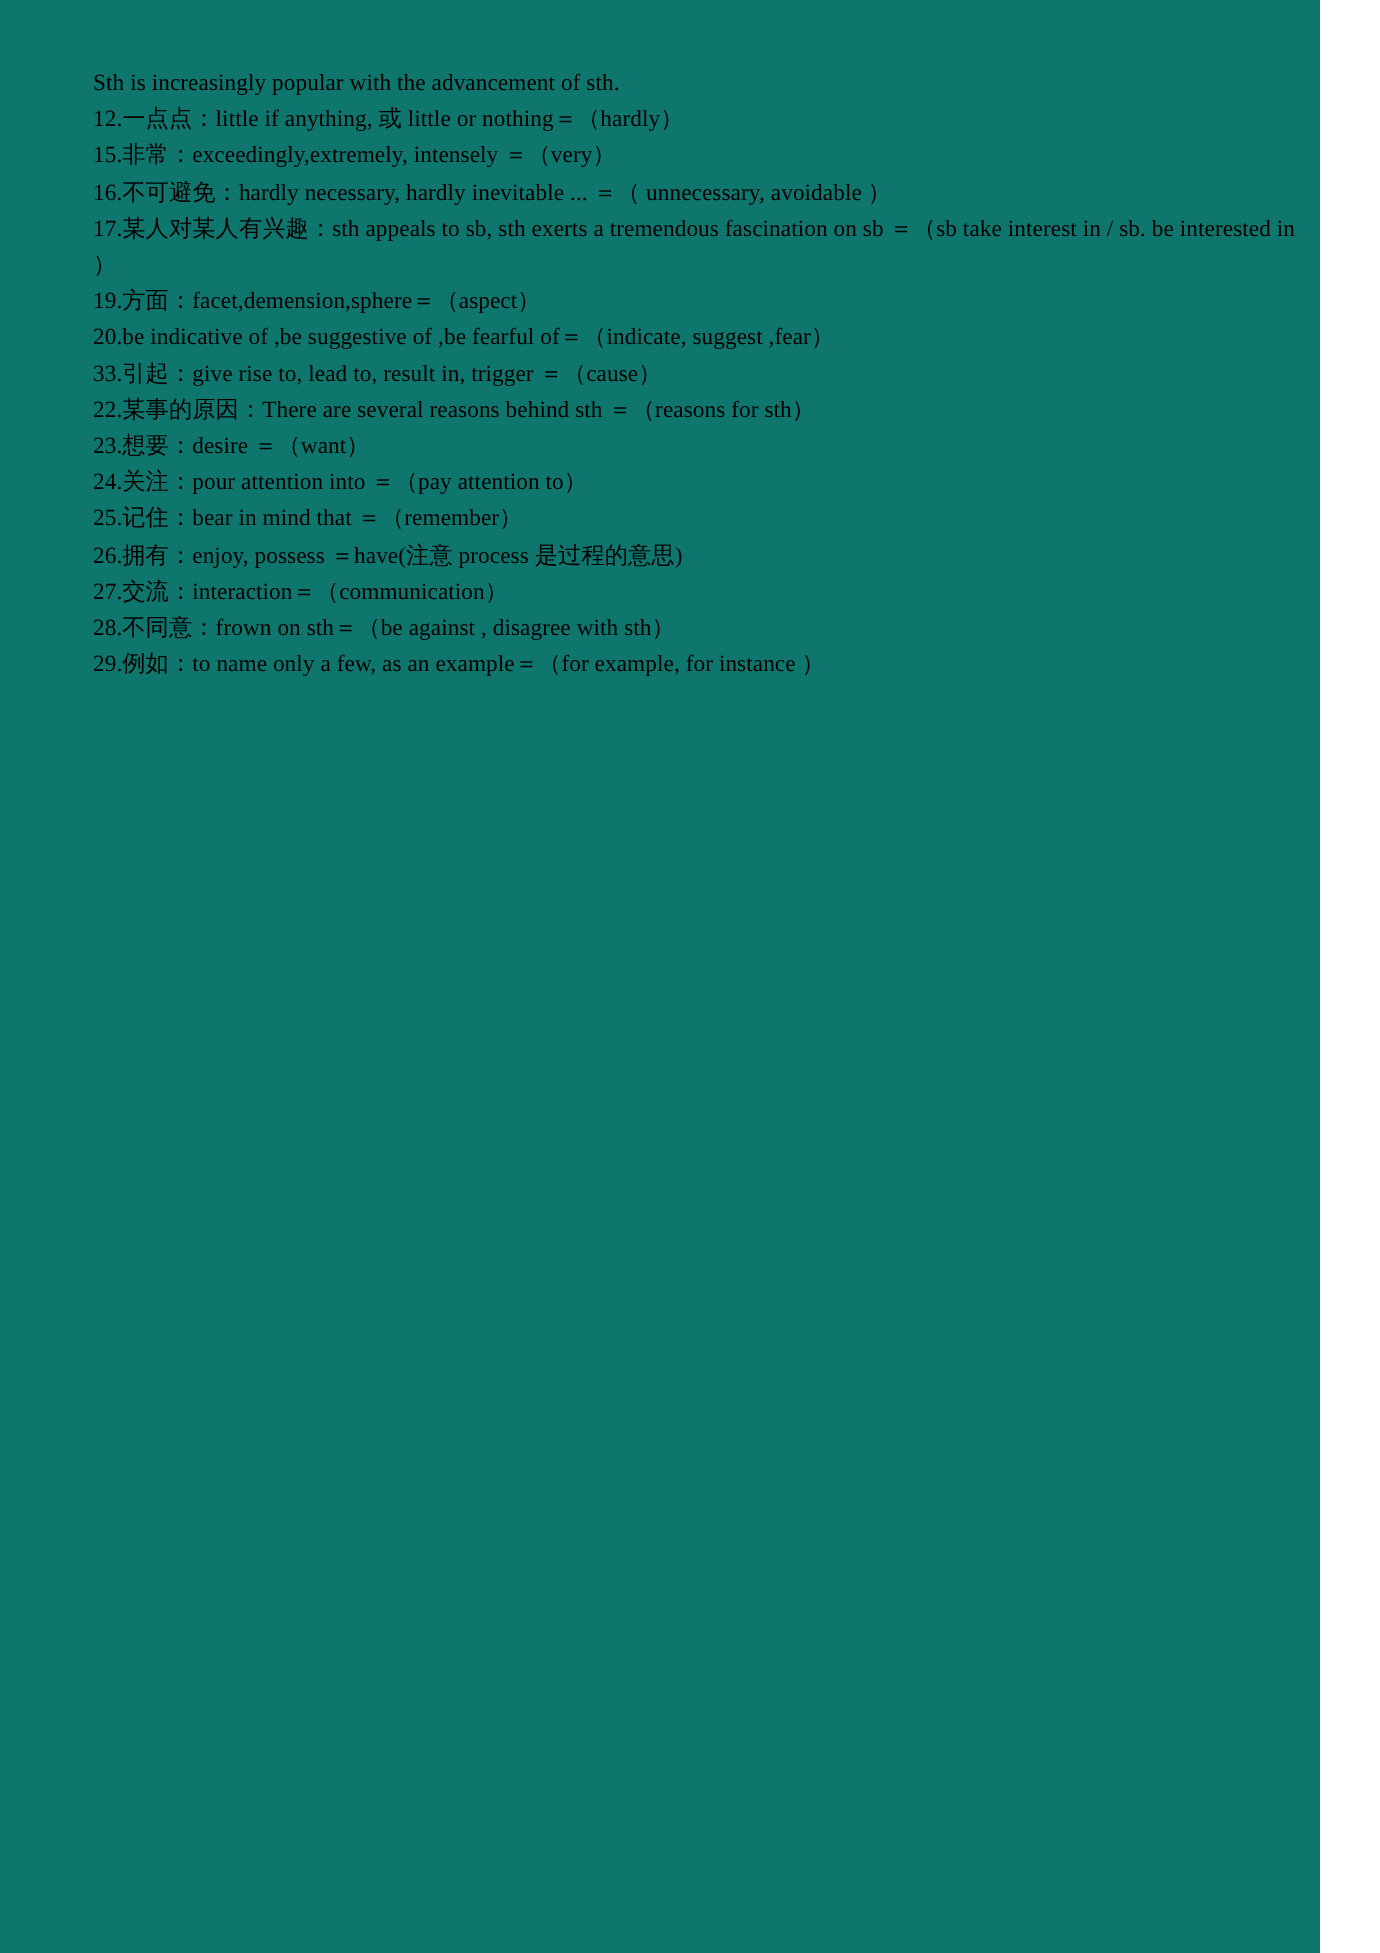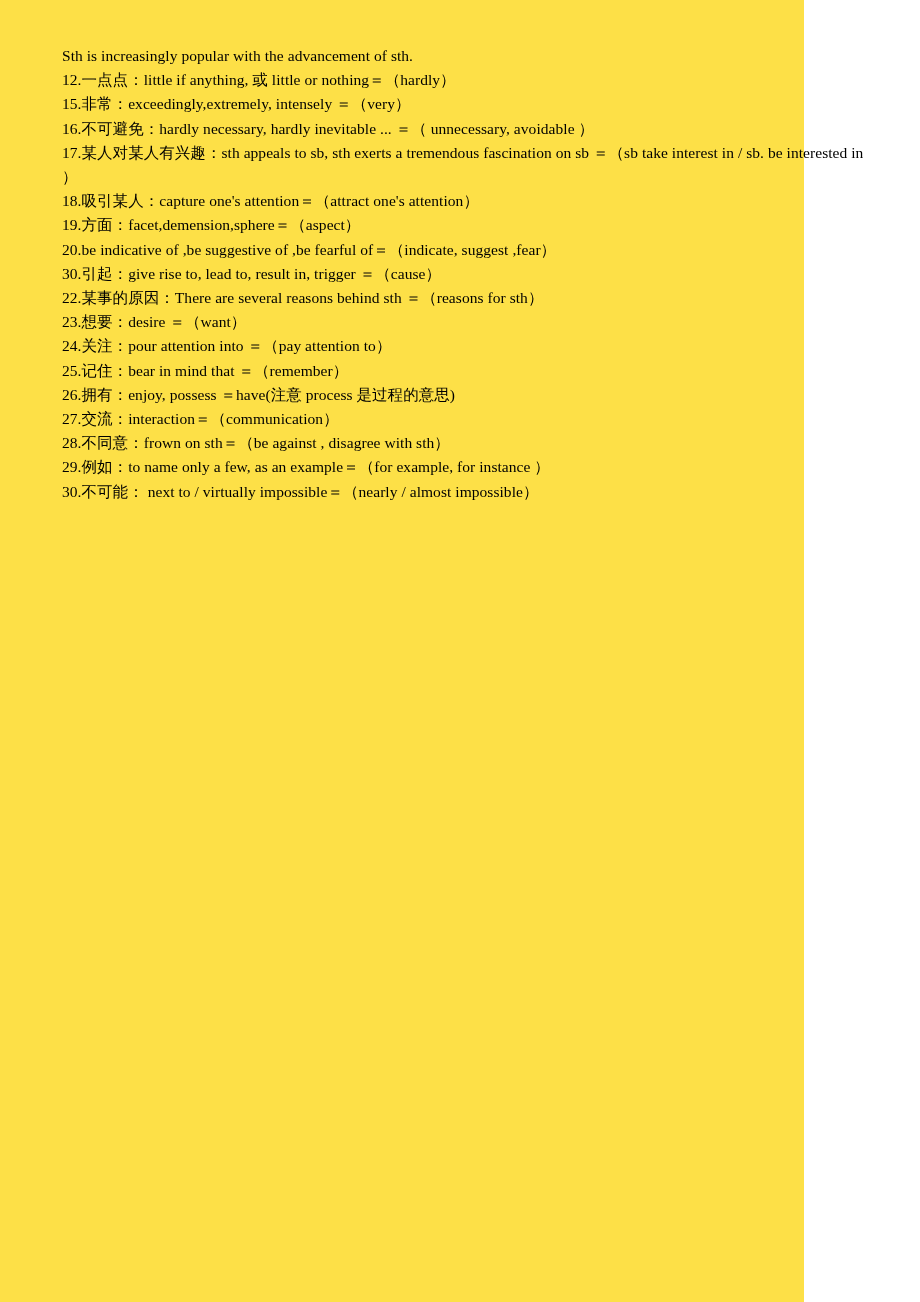--- a/index.html
+++ b/index.html
@@ -11,24 +11,24 @@
   body {
     width: 920px;
     height: 1302px;
     overflow: hidden;
     font-family: "Liberation Serif", "DejaVu Serif", serif;
     color: #000000;
     -webkit-font-smoothing: antialiased;
   }
   .page {
     position: relative;
-    width: 804px;
+    width: 880px;
     height: 1302px;
     box-sizing: border-box;
-    background: #fde047;
+    background: #0f766e;
   }
   .doc-body {
     position: absolute;
     left: 62px;
     top: 44px;
     width: 820px;
   }
   .line {
     font-size: 15.5px;
     line-height: 24.2px;
@@ -48,28 +48,26 @@
 <body>
 
 <div class="page">
   <div class="doc-body">
 
     <div class="line">Sth is increasingly popular with the advancement of sth.</div>
     <div class="line">12.一点点：little if anything, 或 little or nothing＝（hardly）</div>
     <div class="line">15.非常：exceedingly,extremely, intensely ＝（very）</div>
     <div class="line">16.不可避免：hardly necessary, hardly inevitable ... ＝（ unnecessary, avoidable ）</div>
     <div class="line wrap">17.某人对某人有兴趣：sth appeals to sb, sth exerts a tremendous fascination on sb ＝（sb take interest in / sb. be interested in ）</div>
-    <div class="line">18.吸引某人：capture one's attention＝（attract one's attention）</div>
     <div class="line">19.方面：facet,demension,sphere＝（aspect）</div>
     <div class="line">20.be indicative of ,be suggestive of ,be fearful of＝（indicate, suggest ,fear）</div>
-    <div class="line">30.引起：give rise to, lead to, result in, trigger ＝（cause）</div>
+    <div class="line">33.引起：give rise to, lead to, result in, trigger ＝（cause）</div>
     <div class="line">22.某事的原因：There are several reasons behind sth ＝（reasons for sth）</div>
     <div class="line">23.想要：desire ＝（want）</div>
     <div class="line">24.关注：pour attention into ＝（pay attention to）</div>
     <div class="line">25.记住：bear in mind that ＝（remember）</div>
     <div class="line">26.拥有：enjoy, possess ＝have(注意 process 是过程的意思)</div>
     <div class="line">27.交流：interaction＝（communication）</div>
     <div class="line">28.不同意：frown on sth＝（be against , disagree with sth）</div>
     <div class="line">29.例如：to name only a few, as an example＝（for example, for instance ）</div>
-    <div class="line">30.不可能： next to / virtually impossible＝（nearly / almost impossible）</div>
 
   </div>
 </div>
 
 </body></html>

